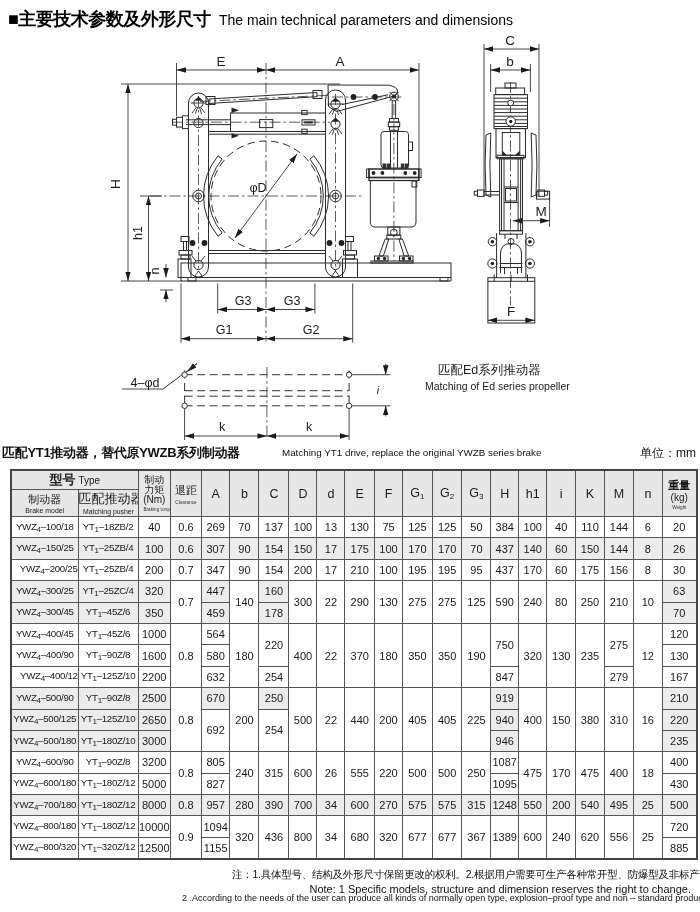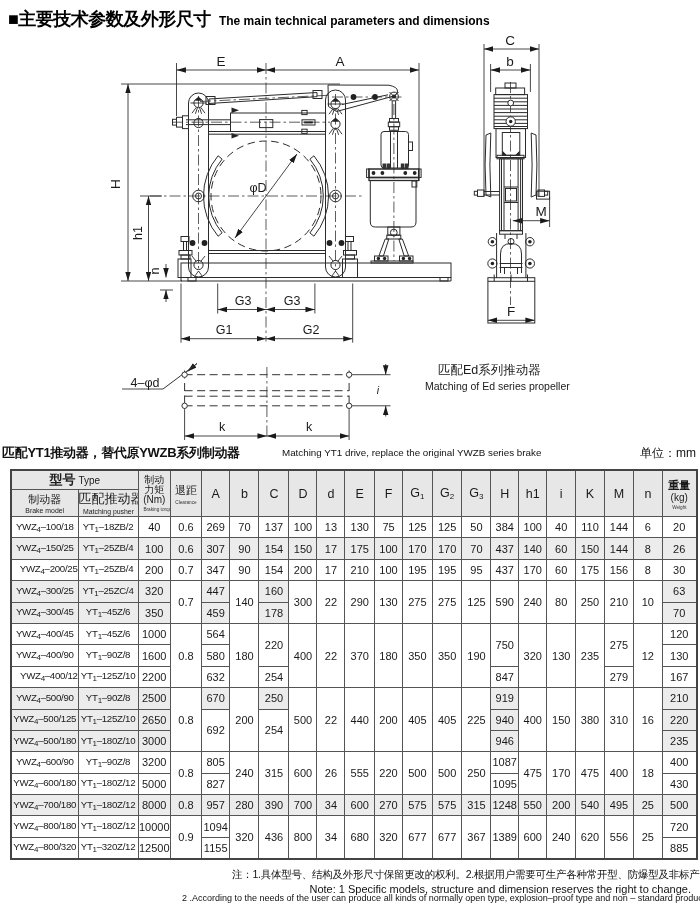--- a/index.html
+++ b/index.html
@@ -1,19 +1,19 @@
 <!DOCTYPE html>
 <html><head>
 <meta charset="utf-8">
 <style>
 html,body{margin:0;padding:0;}
 body{width:700px;height:912px;background:#fff;font-family:"Liberation Sans",sans-serif;color:#111;position:relative;overflow:hidden;}
 #hdr{position:absolute;left:8px;top:7px;width:690px;}
 #hdr .cn{font-size:18px;font-weight:bold;color:#000;letter-spacing:-0.5px;}
-#hdr .en{font-size:12px;font-weight:bold;color:#000;margin-left:8px;margin-top:24px;}
+#hdr .en{font-size:14px;font-weight:normal;color:#000;margin-left:8px;margin-top:24px;}
 #subline{position:absolute;left:4px;top:445px;width:694px;height:14px;font-size:12px;}
 #subline .cn{position:absolute;left:-2px;top:-1px;font-weight:bold;font-size:13px;letter-spacing:-0.3px;}
 #subline .en{position:absolute;left:278px;top:1.5px;font-size:9.8px;}
 #subline .unit{position:absolute;right:2px;top:0;font-size:12px;}
 table.spec{position:absolute;left:10px;top:469px;width:687px;border-collapse:collapse;table-layout:fixed;font-size:11px;color:#1a1a1a;}
 table.spec td,table.spec th{border:1px solid #555;text-align:center;vertical-align:middle;padding:0;font-weight:normal;overflow:hidden;white-space:nowrap;}
 table.spec{border:2px solid #444;}
 tr.hd1 td{height:15px;background:#e7e7e7;}
 tr.hd2 td{height:18px;background:#e7e7e7;}
 tr.dr{height:21.4px;}

